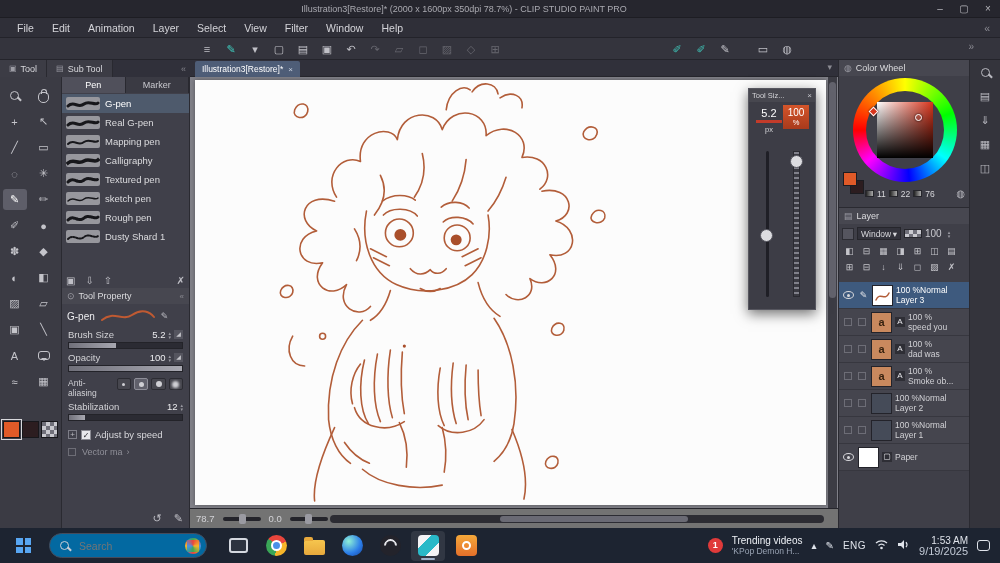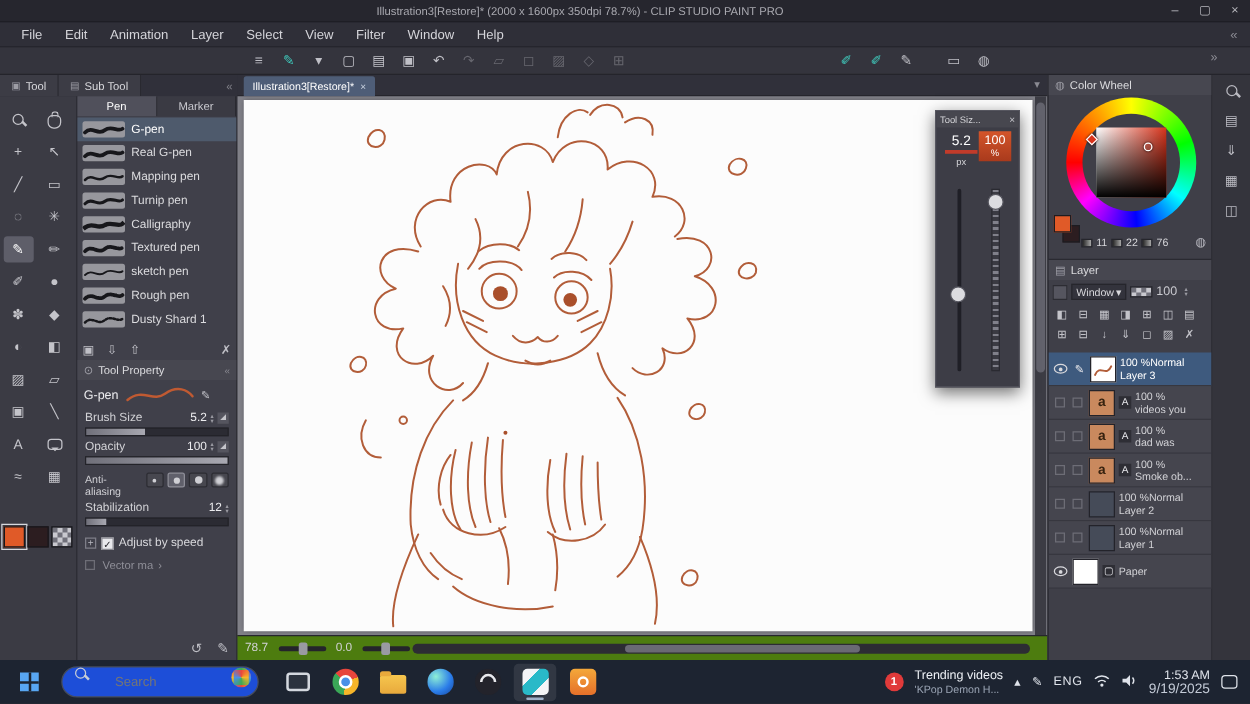--- a/index.html
+++ b/index.html
@@ -81,21 +81,21 @@
   #canvas-col{position:absolute;left:190px;right:162px;top:0;bottom:0}
   #tabbar{position:absolute;left:0;right:0;top:0;height:17px;background:#30303a;border-bottom:1px solid #26262d}
   .ctab{position:absolute;left:5px;top:1px;height:16px;background:#4e5d77;color:#fff;font-size:8.5px;display:flex;align-items:center;gap:5px;padding:0 7px;border-radius:2px 2px 0 0}
   .ctab .x{color:#c9d2e0;font-size:8px}
   #tabbar .chev{position:absolute;right:6px;top:2px;color:#8b8b93;font-size:9px}
   #viewport{position:absolute;left:0;right:0;top:17px;bottom:20px;background:#808088}
   #canvas-white{position:absolute;left:5px;top:3px;right:12px;bottom:3px;background:#fcfcfc;box-shadow:0 0 4px rgba(0,0,0,.35)}
   #canvas-white svg{width:100%;height:100%;display:block}
   #vscroll{position:absolute;right:1px;top:0;bottom:0;width:9px;background:#3c3c44}
   #vscroll .thumb{position:absolute;left:1px;right:1px;top:5px;height:216px;background:#62626c;border-radius:4px}
-  #statusrow{position:absolute;left:0;right:0;bottom:0;height:20px;background:#4d7c0f;border-top:1px solid #26262d;display:flex;align-items:center;padding-left:6px;font-size:9.5px;color:#d2d2d6}
+  #statusrow{position:absolute;left:0;right:0;bottom:0;height:20px;background:#737373;border-top:1px solid #26262d;display:flex;align-items:center;padding-left:6px;font-size:9.5px;color:#d2d2d6}
   .zslider{width:38px;height:4px;background:#24242b;border-radius:2px;margin:0 8px;position:relative}
   .zslider .knob{position:absolute;top:-3px;width:7px;height:10px;background:#9a9aa2;border-radius:2px}
   #hscroll{position:absolute;left:140px;right:14px;top:6px;height:8px;background:#2c2c33;border-radius:4px}
   #hscroll .thumb{position:absolute;left:170px;width:188px;top:1px;bottom:1px;background:#6a6a74;border-radius:3px}
 
   
   #right-col{position:absolute;right:30px;width:132px;top:0;bottom:0;background:#3f3f48;border-left:1px solid #2a2a31;border-right:1px solid #2a2a31}
   #cw-panel{position:absolute;left:0;right:0;top:0;height:148px;border-bottom:1px solid #2a2a31}
   .wheel{position:absolute;left:14px;top:18px;width:104px;height:104px;border-radius:50%;background:conic-gradient(from 270deg,#f00,#ff0 90deg,#0f0 160deg,#0ff 215deg,#00f 265deg,#f0f 320deg,#f00 360deg)}
   .wheel::after{content:"";position:absolute;inset:13px;border-radius:50%;background:#3f3f48}
@@ -147,21 +147,21 @@
   .vtrack{position:absolute;left:17px;top:62px;bottom:12px;width:3px;background:#1f1f26;border-radius:2px}
   .vknob1{position:absolute;left:11px;top:140px;width:13px;height:13px;border-radius:50%;background:#dcdce0;border:1px solid #55555e}
   .vstrip{position:absolute;right:15px;top:62px;bottom:12px;width:7px;border:1px solid #2a2a31;background:repeating-linear-gradient(180deg,#80808a 0 2px,#3a3a42 2px 5px)}
   .vknob2{position:absolute;right:12px;top:66px;width:13px;height:13px;border-radius:50%;background:#dcdce0;border:1px solid #55555e}
 
   
   #taskbar{position:absolute;left:0;right:0;bottom:0;height:35px;background:#1d2431;display:flex;align-items:center}
   .ic-win{width:15px;height:15px;background:#58a6f2;position:relative;margin-left:16px}
   .ic-win::before{content:"";position:absolute;left:0;right:0;top:6.5px;height:2px;background:#1d2431}
   .ic-win::after{content:"";position:absolute;top:0;bottom:0;left:6.5px;width:2px;background:#1d2431}
-  #search-pill{margin-left:18px;width:158px;height:25px;background:#1d4ed8;border:1px solid #454c5c;border-radius:13px;display:flex;gap:23px;padding:0 5px 0 10px;color:#c8cdd6}
+  #search-pill{margin-left:18px;width:158px;height:25px;background:#0369a1;border:1px solid #454c5c;border-radius:13px;display:flex;align-items:center;gap:10px;padding:0 5px 0 10px;color:#c8cdd6}
   #search-pill input{flex:1;background:transparent;border:none;outline:none;color:#c8cdd6;font-size:10.5px;font-family:"Liberation Sans",sans-serif;min-width:0}
   .ic-mag{width:9px;height:9px;border:1.5px solid currentColor;border-radius:50%;position:relative;flex:none}
   .ic-mag::after{content:"";position:absolute;width:5px;height:1.6px;background:currentColor;transform:rotate(45deg);right:-4px;bottom:-1px}
   .search-logo{width:16px;height:16px;border-radius:50%;background:conic-gradient(#e8453c,#f7b529,#3aa757,#4a90e8,#e8453c);border:2px solid #fff0}
   #tb-center{display:flex;align-items:center;gap:4px;margin-left:14px}
   .cell{width:34px;height:30px;display:flex;align-items:center;justify-content:center;position:relative;border-radius:4px}
   .cell.active{background:rgba(255,255,255,.09)}
   .cell.active::after{content:"";position:absolute;bottom:1px;left:50%;margin-left:-7px;width:14px;height:2px;background:#9fb0c8;border-radius:1px}
   .ic-tv{width:19px;height:15px;border:2px solid #d4d8df;border-radius:3px;background:rgba(255,255,255,.07)}
   .ic-chrome{width:21px;height:21px;border-radius:50%;background:conic-gradient(from -50deg,#e8453c 0 33%,#f7b529 33% 66%,#3aa757 66%);position:relative}
@@ -322,28 +322,20 @@
           <span class="pen-thumb">
             <svg width="34" height="12" viewBox="0 0 34 12">
               <path d="M2 8 C8 2 12 11 18 6 C23 2 29 8 32 5" stroke="#17171b" stroke-width="2" fill="none" stroke-linecap="round"></path>
             </svg>
           </span>
           <span>Mapping pen</span>
         </div>
       <div class="pen-row">
           <span class="pen-thumb">
             <svg width="34" height="12" viewBox="0 0 34 12">
-              <path d="M2 8 C8 2 12 11 18 6 C23 2 29 8 32 5" stroke="#17171b" stroke-width="2.5" fill="none" stroke-linecap="round"></path>
-            </svg>
-          </span>
-          <span>Turnip pen</span>
-        </div>
-      <div class="pen-row">
-          <span class="pen-thumb">
-            <svg width="34" height="12" viewBox="0 0 34 12">
               <path d="M2 8 C8 3 12 10 18 6 C23 3 29 8 32 5" stroke="#17171b" stroke-width="3.5" fill="none" stroke-linecap="square"></path>
             </svg>
           </span>
           <span>Calligraphy</span>
         </div>
       <div class="pen-row">
           <span class="pen-thumb">
             <svg width="34" height="12" viewBox="0 0 34 12">
               <path d="M2 8 C8 2 12 11 18 6 C23 2 29 8 32 5" stroke="#17171b" stroke-width="3" fill="none" stroke-dasharray="3 1" stroke-linecap="round"></path>
             </svg>
@@ -624,21 +616,21 @@
         </div>
         <div class="lrow">
           <span class="eyecol">
               <span class="vbox"></span>
             </span>
           <span class="vbox"></span>
           <span class="lthumb textlayer">a</span>
           <span class="abadge">A</span>
           <span class="linfo">
               <span>100 %</span>
-              <span>videos you</span>
+              <span>speed you</span>
             </span>
         </div>
         <div class="lrow">
           <span class="eyecol">
               <span class="vbox"></span>
             </span>
           <span class="vbox"></span>
           <span class="lthumb textlayer">a</span>
           <span class="abadge">A</span>
           <span class="linfo">

